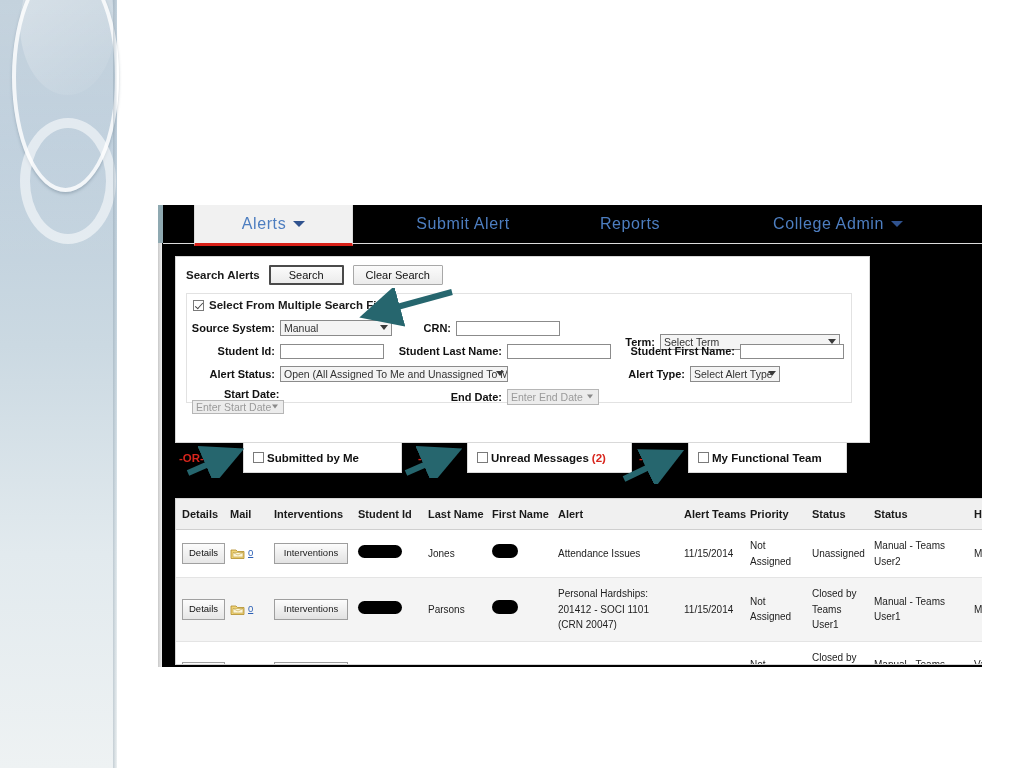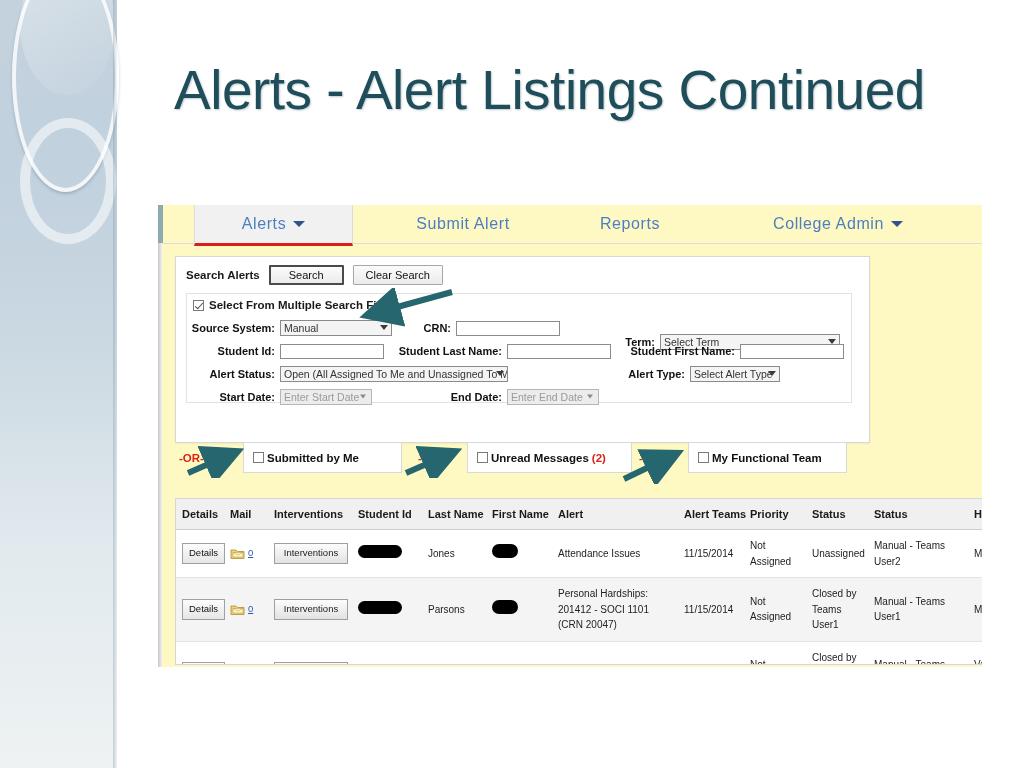--- a/index.html
+++ b/index.html
@@ -78,21 +78,21 @@
     font-family: "Liberation Sans", sans-serif;
   }
 
   
   .shot {
     position: absolute;
     left: 158px;
     top: 205px;
     width: 824px;
     height: 462px;
-    background: #fef9c3;
+    background: #000000;
     overflow: hidden;
   }
   .shot-leftbar {
     position: absolute;
     left: 0; top: 0;
     width: 5px; height: 38px;
     background: #8fa9b1;
   }
   .shot-leftbar2 {
     position: absolute;
@@ -411,21 +411,20 @@
 <div id="slide">
 
   <div class="left-panel">
     <div class="left-panel-sheen"></div>
     <div class="deco-blob"></div>
     <div class="deco-circle deco-ring-1"></div>
     <div class="deco-circle deco-ring-2"></div>
   </div>
   <div class="panel-edge"></div>
 
-  <div class="slide-title">Alerts - Alert Listings Continued</div>
 
   <div class="shot">
 
     <div class="shot-leftbar"></div>
     <div class="shot-leftbar2"></div>
 
     <div class="navbar">
       <div class="nav-tab active" style="left:31px; width:157px;">
         <span>Alerts</span>
         <span class="nav-caret"></span>
@@ -497,21 +496,21 @@
           </div>
         </div>
         <div class="frow" style="left:428px; top:71px;">
           <span class="flabel" style="width:70px;">Alert Type:</span>
           <div class="sel" style="width:90px; margin-left:5px;">
             <span>Select Alert Type</span>
             <span class="chev"></span>
           </div>
         </div>
 
-        <div class="frow" style="left:0px; top:94px;">
+        <div class="frow" style="left:0px; top:94px;flex-direction:column;">
           <span class="flabel" style="width:88px;">Start Date:</span>
           <div class="datefield" style="width:92px; margin-left:5px;">
             <span>Enter Start Date</span>
             <span class="chev-sm"></span>
           </div>
         </div>
         <div class="frow" style="left:200px; top:94px;">
           <span class="flabel" style="width:115px;">End Date:</span>
           <div class="datefield" style="width:92px; margin-left:5px;">
             <span>Enter End Date</span>

